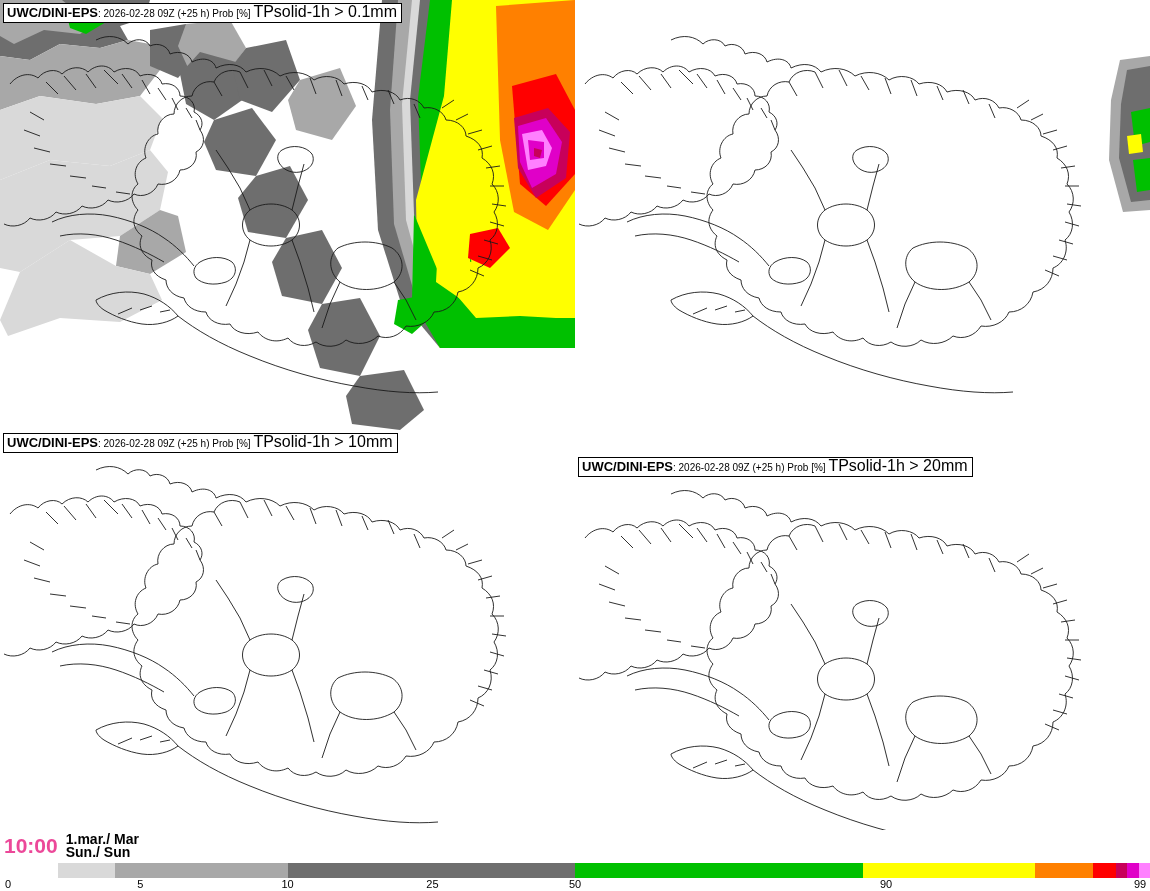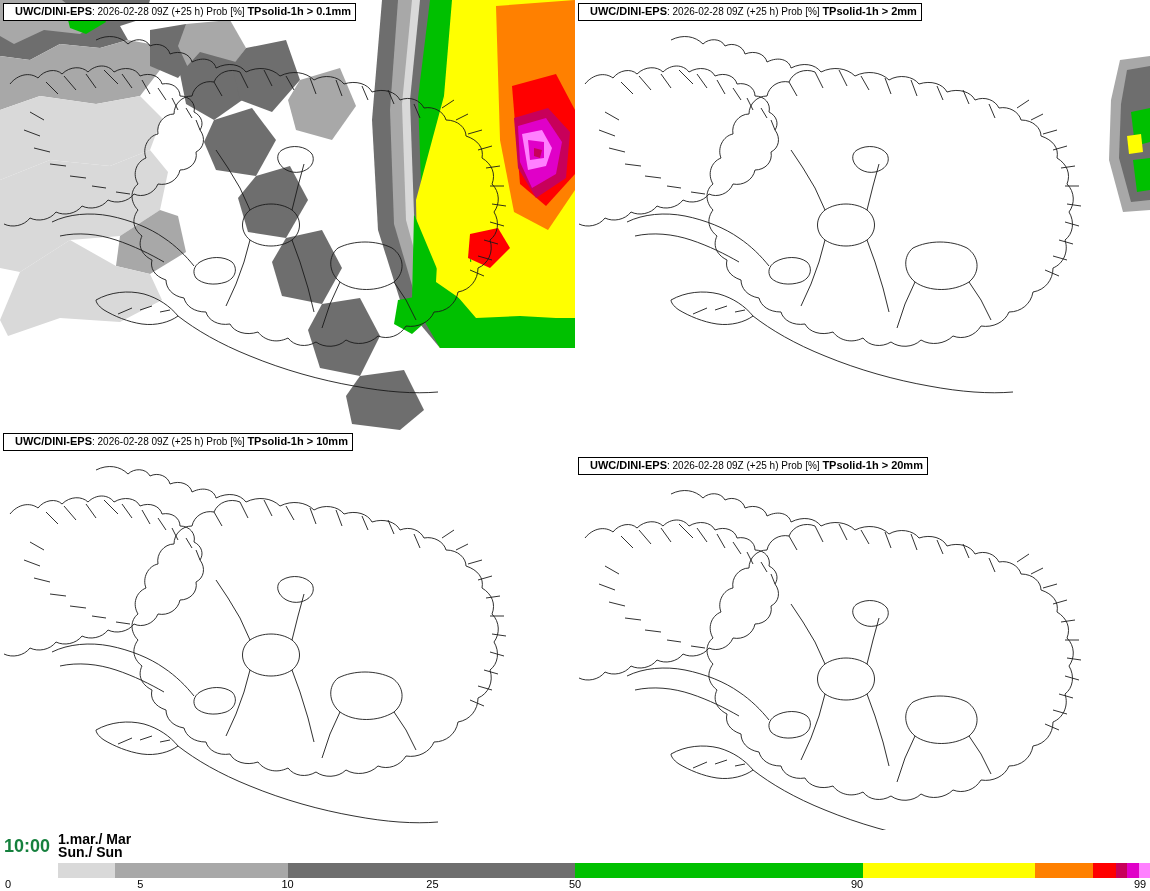--- a/index.html
+++ b/index.html
@@ -51,30 +51,29 @@
     background: #ffffff;
     border: 1px solid #000000;
     padding: 1px 4px 2px 3px;
     font-size: 11px;
     line-height: 13px;
     white-space: nowrap;
     z-index: 20;
   }
   .title-bar .t-model {
     font-weight: bold;
-    font-size: 11px;
-    margin-left: 8px;
+    font-size: 13px;
   }
   .title-bar .t-run {
     font-size: 10px;
     text-align: right;
   }
   .title-bar .t-param {
-    font-weight: bold;
-    font-size: 11px;
+    font-weight: normal;
+    font-size: 16px;
   }
 
   
   #bottom-bar {
     position: absolute;
     left: 0;
     top: 830px;
     width: 1150px;
     height: 61px;
     background: #ffffff;
@@ -82,25 +81,25 @@
   #time-block {
     position: absolute;
     left: 0px;
     top: 0px;
     width: 165px;
     height: 32px;
     display: flex;
     align-items: center;
   }
   #clock {
-    font-size: 18px;
+    font-size: 21px;
     font-weight: bold;
     letter-spacing: 0px;
     padding-left: 4px;
-    color: #15803d;
+    color: #ec4899;
   }
   #date-block {
     margin-left: 8px;
     font-size: 14px;
     font-weight: bold;
     line-height: 13px;
     color: #000;
   }
 
   
@@ -342,23 +341,20 @@
                      C290,174 280,168 278,160 C277,155 279,152 282,150 Z"></path>
             <path d="M250,240 L244,262 L236,284 L226,306"></path>
             <path d="M292,240 L300,262 L308,288 L314,312"></path>
             <path d="M340,282 L330,304 L322,328"></path>
             <path d="M250,210 L240,188 L228,168 L216,150"></path>
             <path d="M292,210 L298,186 L304,164"></path>
             <path d="M394,282 L406,300 L416,320"></path>
           </g>
         </g>
       </svg>
-    </div>
-    <div class="title-bar">
-      <span class="t-model">UWC/DINI-EPS</span><span class="t-run">: 2026-02-28 09Z (+25 h) Prob [%] </span><span class="t-param">TPsolid-1h &gt; 2mm</span>
     </div>
   </div>
 
   <div class="panel" id="panel-2">
     <div class="panel-map">
       <svg width="575" height="430" viewBox="0 0 575 430" xmlns="http://www.w3.org/2000/svg">
         <defs>
             <clipPath id="clip2">
               <rect x="0" y="0" width="575" height="430"></rect>
             </clipPath>
@@ -525,20 +521,20 @@
           <div class="seg" style="width: 11.5px; background: rgb(224, 0, 200);"></div>
           <div class="seg" style="width: 11.5px; background: rgb(255, 128, 255);"></div>
         </div>
       <div id="cb-labels">
           <span class="lab" style="left: 8px;">0</span>
           <span class="lab" style="left: 140.3px;">5</span>
           <span class="lab" style="left: 287.5px;">10</span>
           <span class="lab" style="left: 432.4px;">25</span>
           <span class="lab" style="left: 575px;">50</span>
           <span class="lab" style="left: 719.9px; margin-top: 24px;">75</span>
-          <span class="lab" style="left: 857px;">90</span>
+          <span class="lab" style="left: 886px;">90</span>
           <span class="lab" style="left: 1005.1px; margin-top: 20px;">95</span>
           <span class="lab" style="left: 1140px;">99</span>
         </div>
     </div>
   </div>
 
 </div>
 
 </body></html>

